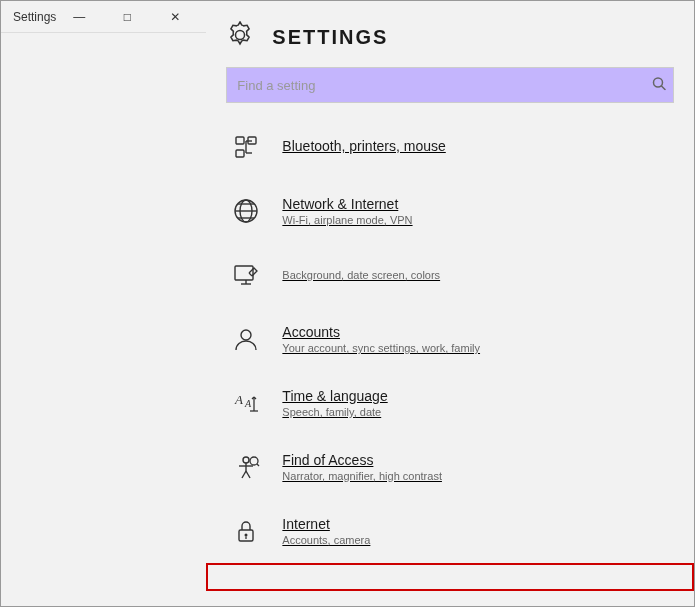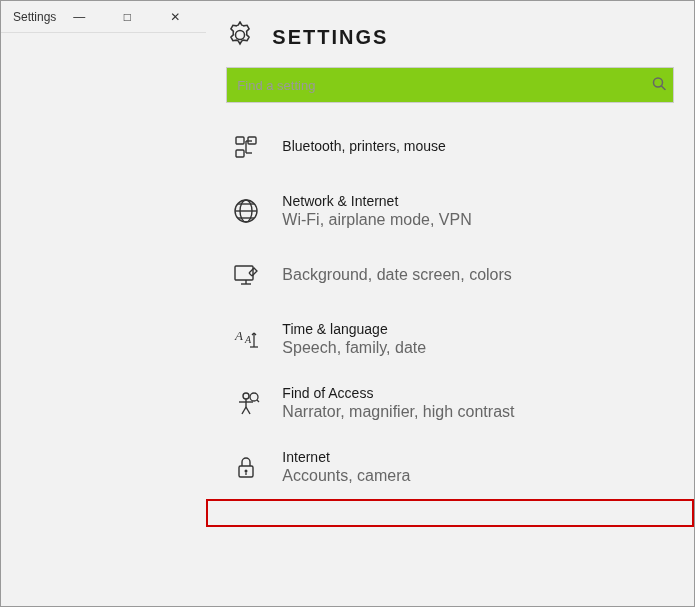--- a/index.html
+++ b/index.html
@@ -93,21 +93,21 @@
     .search-bar {
       margin: 4px 20px 8px 20px;
       position: relative;
       flex-shrink: 0;
     }
 
     .search-input {
       width: 100%;
       height: 36px;
       border: 1px solid #ccc;
-      background: #84cc16;
+      background: #c4b5fd;
       padding: 0 36px 0 10px;
       font-size: 13px;
       color: #555;
       outline: none;
     }
 
     .search-input::placeholder {
       color: #999;
     }
 
@@ -126,20 +126,21 @@
       padding: 4px 0;
     }
 
     .settings-item {
       display: flex;
       align-items: center;
       padding: 12px 20px;
       cursor: pointer;
       gap: 18px;
       border: 2px solid transparent;
+      text-decoration: underline;
     }
 
     .settings-item.highlighted {
       border: 2px solid #cc0000;
       background: #f2f2f2;
     }
 
     .item-icon {
       width: 36px;
       height: 36px;
@@ -155,21 +156,21 @@
     }
 
     .item-title {
       font-size: 14px;
       color: #1a1a1a;
       font-weight: 400;
       margin-bottom: 2px;
     }
 
     .item-subtitle {
-      font-size: 16px;
+      font-size: 11px;
       color: #666;
     }
 
     
     .icon-svg {
       width: 28px;
       height: 28px;
     }
   </style>
 </head>
@@ -251,20 +252,32 @@
             <line x1="9" y1="23" x2="19" y2="23" stroke="#333" stroke-width="1.4"></line>
             <path d="M20 15 L25 10 L22 7 L17 12" stroke="#333" stroke-width="1.3" fill="none"></path>
             <line x1="20" y1="15" x2="17" y2="12" stroke="#333" stroke-width="1.3"></line>
           </svg>
         </div>
         <div class="item-text">
           <span class="item-subtitle">Background, date screen, colors</span>
         </div>
       </div>
 
+      <div class="settings-item">
+        <div class="item-icon">
+          <svg width="28" height="28" viewBox="0 0 28 28" fill="none">
+            <circle cx="14" cy="10" r="5" stroke="#333" stroke-width="1.4" fill="none"></circle>
+            <path d="M4 25c0-5.5 4.5-9 10-9s10 3.5 10 9" stroke="#333" stroke-width="1.4" fill="none"></path>
+          </svg>
+        </div>
+        <div class="item-text">
+          <span class="item-title">Accounts</span>
+          <span class="item-subtitle">Your account, sync settings, work, family</span>
+        </div>
+      </div>
 
       <div class="settings-item">
         <div class="item-icon">
           <svg width="28" height="28" viewBox="0 0 28 28" fill="none">
             <text x="3" y="15" font-size="13" fill="#333" font-family="serif" font-style="italic">A</text>
             <text x="13" y="18" font-size="10" fill="#333" font-family="serif" font-style="italic">A</text>
             <path d="M22 8 L20 10 M22 8 L24 10" stroke="#333" stroke-width="1.3"></path>
             <line x1="22" y1="8" x2="22" y2="22" stroke="#333" stroke-width="1.3"></line>
             <line x1="18" y1="22" x2="26" y2="22" stroke="#333" stroke-width="1.3"></line>
           </svg>

